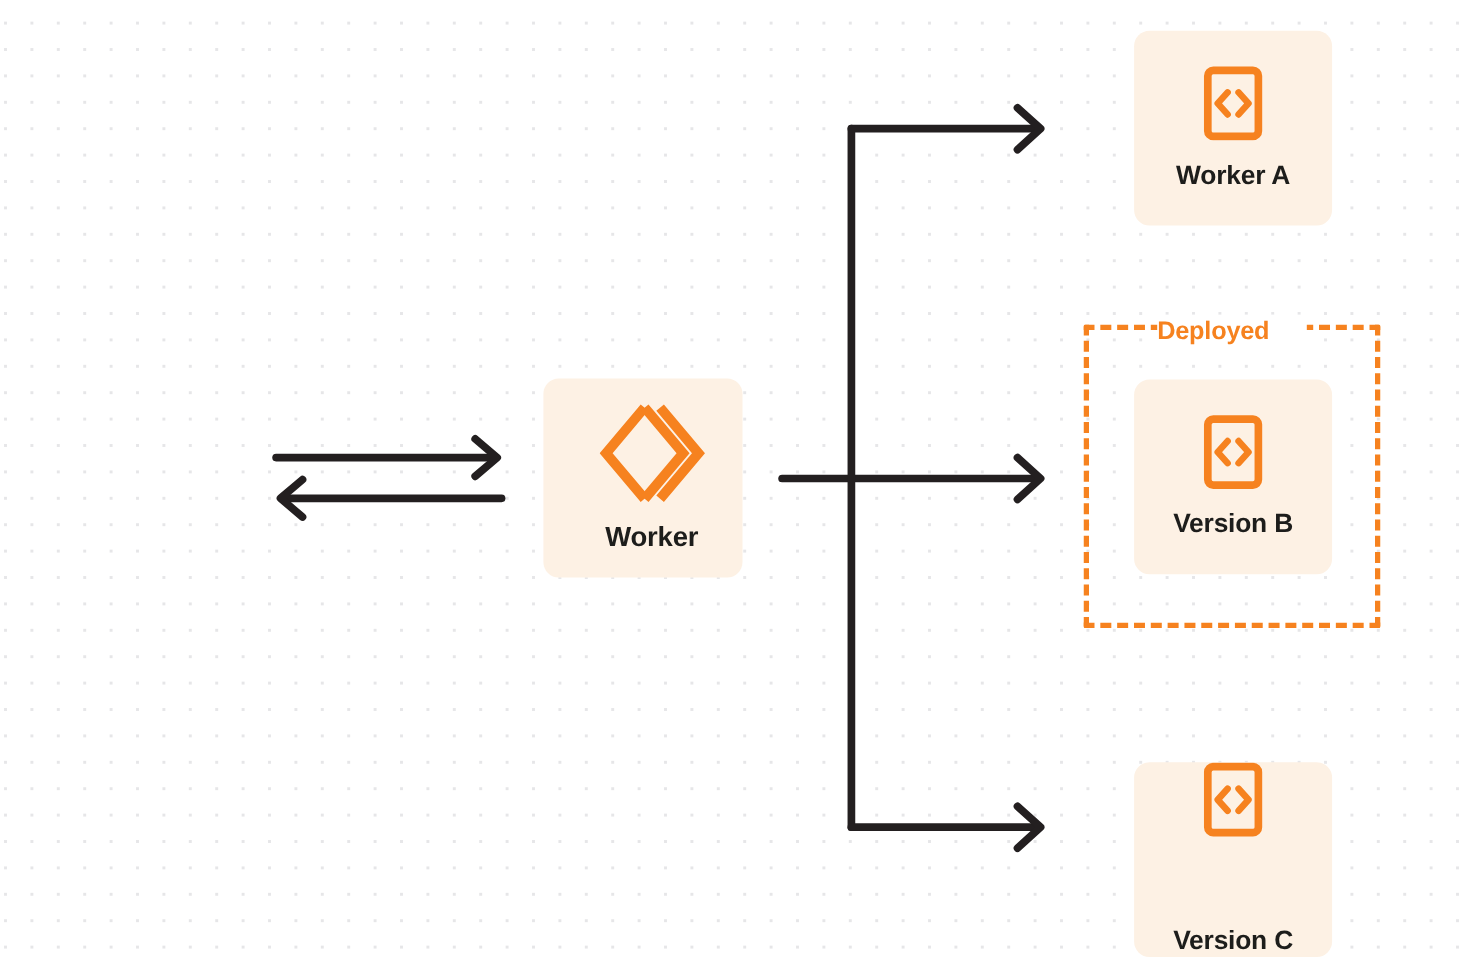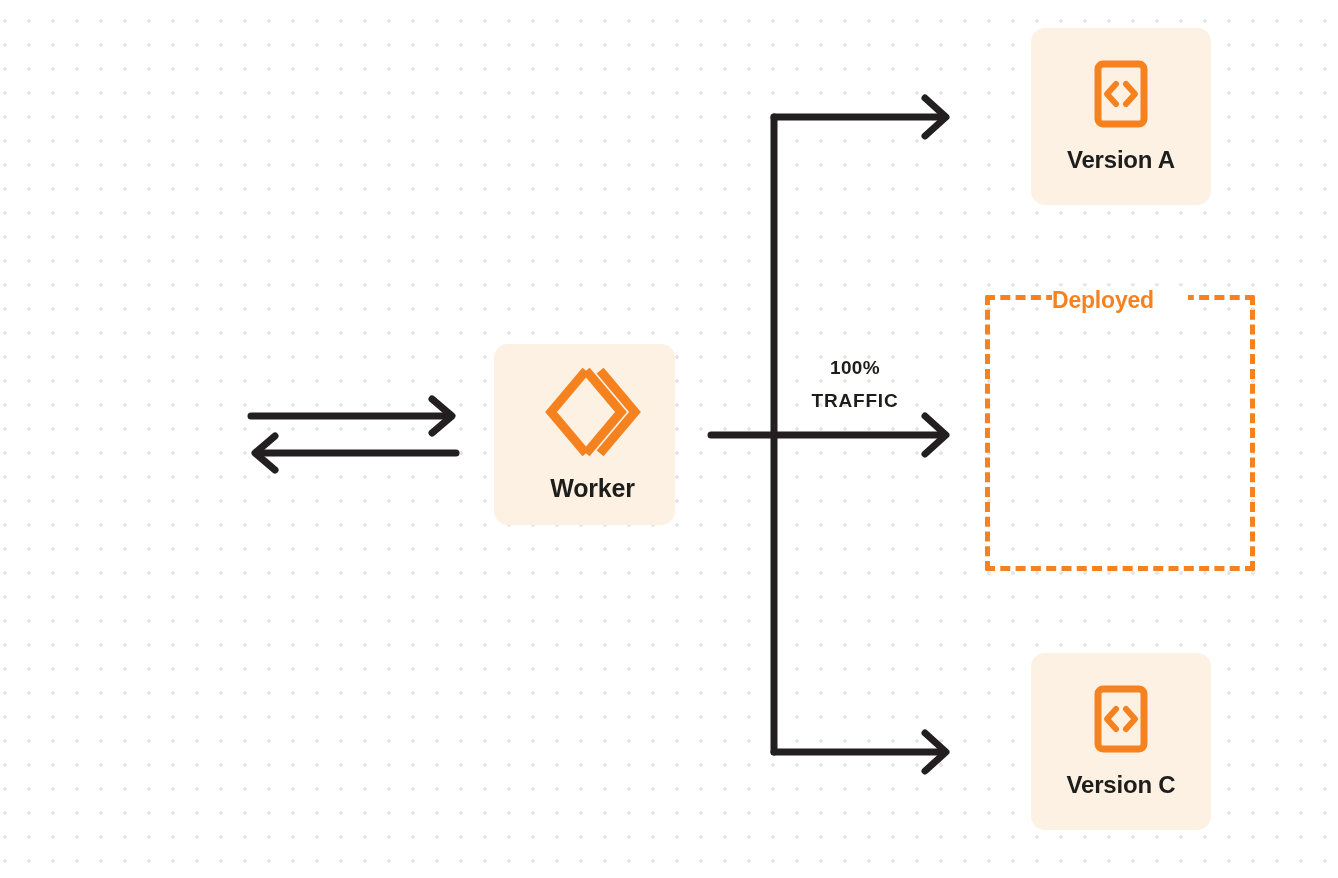--- a/index.html
+++ b/index.html
@@ -54,21 +54,21 @@
   #worker-node .node-label { font-size: 25px; margin-top: 16px; }
 
   
   .version-node {
     width: 180px; height: 177px;
     background: #fdf1e4;
     left: 1031px;
   }
   #version-a-node { top: 28px; }
   #version-b-node { top: 345px; }
-  #version-c-node { top: 653px; }
+  #version-c-node { top: 693px; justify-content: space-between; }
   .version-node .node-label { font-size: 24px; margin-top: 18px; }
 
   
   .worker-logo { width: 96px; height: 92px; display: block; }
   .version-icon { width: 54px; height: 68px; display: block; }
 
   
   #deployed-group {
     position: absolute;
     left: 985px; top: 295px;
@@ -157,44 +157,50 @@
         <polyline points="38,8 6,46 38,84" stroke="#f6821f" stroke-width="9" stroke-linecap="square" stroke-linejoin="miter" fill="none"></polyline>
 
         <polyline points="44,8 76,46 44,84" stroke="#f6821f" stroke-width="9" stroke-linecap="square" stroke-linejoin="miter" fill="none"></polyline>
 
         <polyline points="58,8 90,46 58,84" stroke="#f6821f" stroke-width="9" stroke-linecap="square" stroke-linejoin="miter" fill="none"></polyline>
       </svg>
     </span>
     <div class="node-label">Worker</div>
   </div>
 
-  <div id="traffic-label">
-    <div class="t-pct">100%</div>
-    <div class="t-sub">TRAFFIC</div>
-  </div>
 
   <div id="deployed-group"></div>
   <div id="deployed-label">Deployed</div>
 
   <div class="node version-node" id="version-a-node">
     <span>
       <svg class="version-icon" viewBox="0 0 54 68" fill="none">
         <rect x="4" y="4" width="46" height="60" rx="5" ry="5" stroke="#f6821f" stroke-width="7" fill="none"></rect>
         <polyline points="22,24 13,34 22,44" stroke="#f6821f" stroke-width="6" stroke-linecap="round" stroke-linejoin="round" fill="none"></polyline>
         <polyline points="32,24 41,34 32,44" stroke="#f6821f" stroke-width="6" stroke-linecap="round" stroke-linejoin="round" fill="none"></polyline>
       </svg>
     </span>
-    <div class="node-label">Version A</div>
-  </div>
-
-
-  <div class="node version-node" id="version-c-node">
+    <div class="node-label">Worker A</div>
+  </div>
+
+  <div class="node version-node" id="version-b-node">
     <span>
       <svg class="version-icon" viewBox="0 0 54 68" fill="none">
         <rect x="4" y="4" width="46" height="60" rx="5" ry="5" stroke="#f6821f" stroke-width="7" fill="none"></rect>
         <polyline points="22,24 13,34 22,44" stroke="#f6821f" stroke-width="6" stroke-linecap="round" stroke-linejoin="round" fill="none"></polyline>
         <polyline points="32,24 41,34 32,44" stroke="#f6821f" stroke-width="6" stroke-linecap="round" stroke-linejoin="round" fill="none"></polyline>
       </svg>
     </span>
+    <div class="node-label">Version B</div>
+  </div>
+
+  <div class="node version-node" id="version-c-node">
+    <span>
+      <svg class="version-icon" viewBox="0 0 54 68" fill="none">
+        <rect x="4" y="4" width="46" height="60" rx="5" ry="5" stroke="#f6821f" stroke-width="7" fill="none"></rect>
+        <polyline points="22,24 13,34 22,44" stroke="#f6821f" stroke-width="6" stroke-linecap="round" stroke-linejoin="round" fill="none"></polyline>
+        <polyline points="32,24 41,34 32,44" stroke="#f6821f" stroke-width="6" stroke-linecap="round" stroke-linejoin="round" fill="none"></polyline>
+      </svg>
+    </span>
     <div class="node-label">Version C</div>
   </div>
 
 </div>
 
 </body></html>

